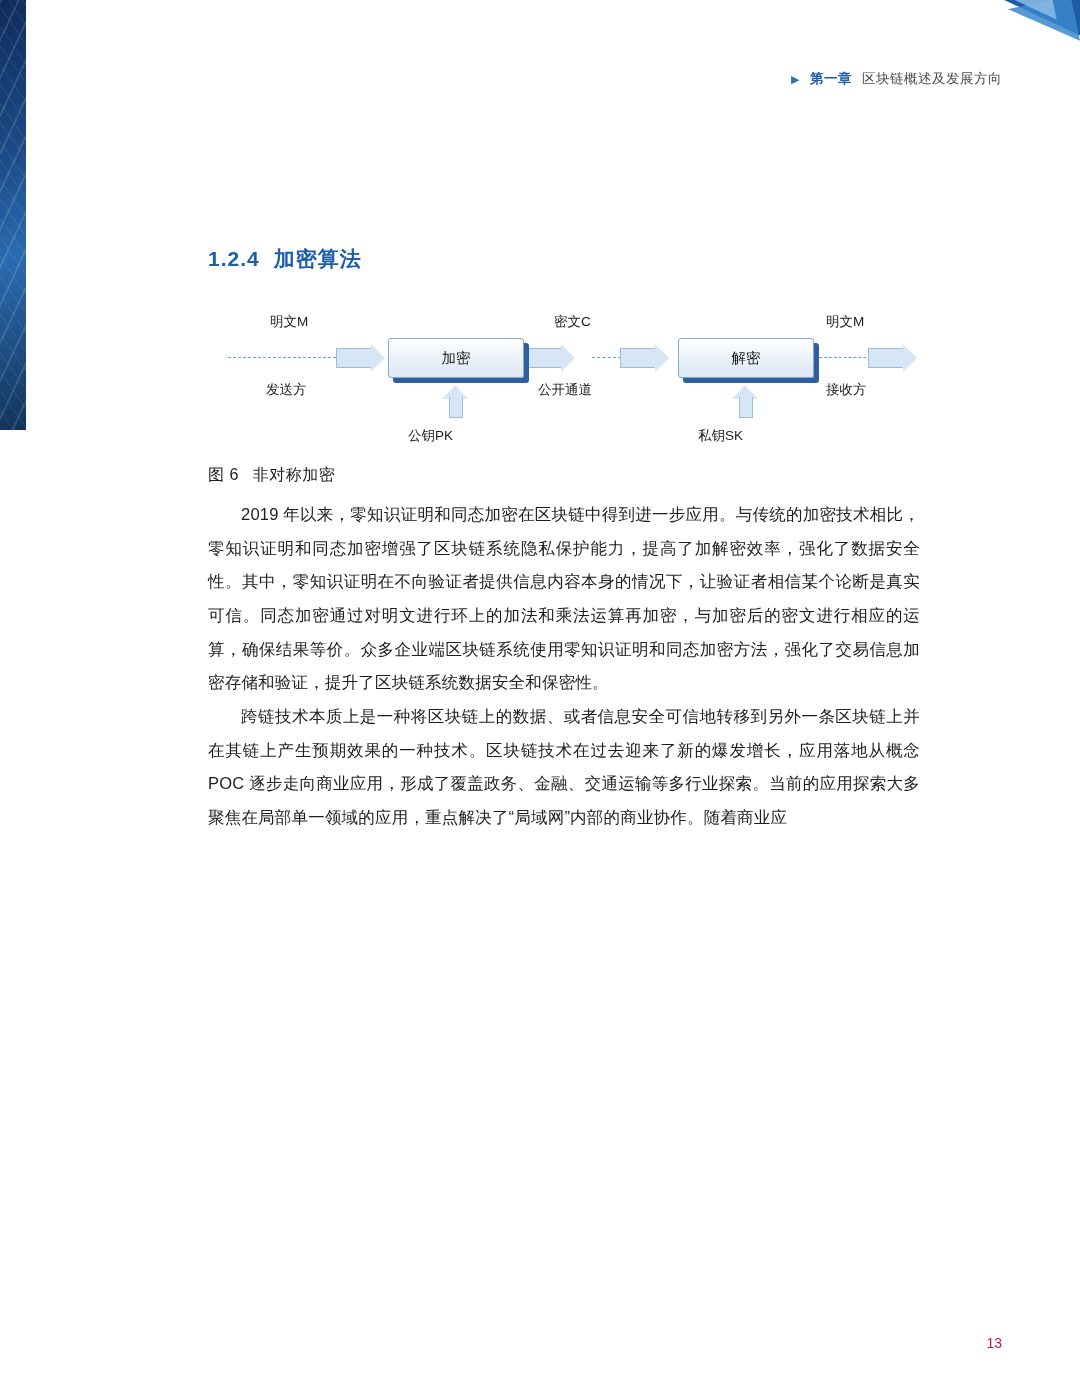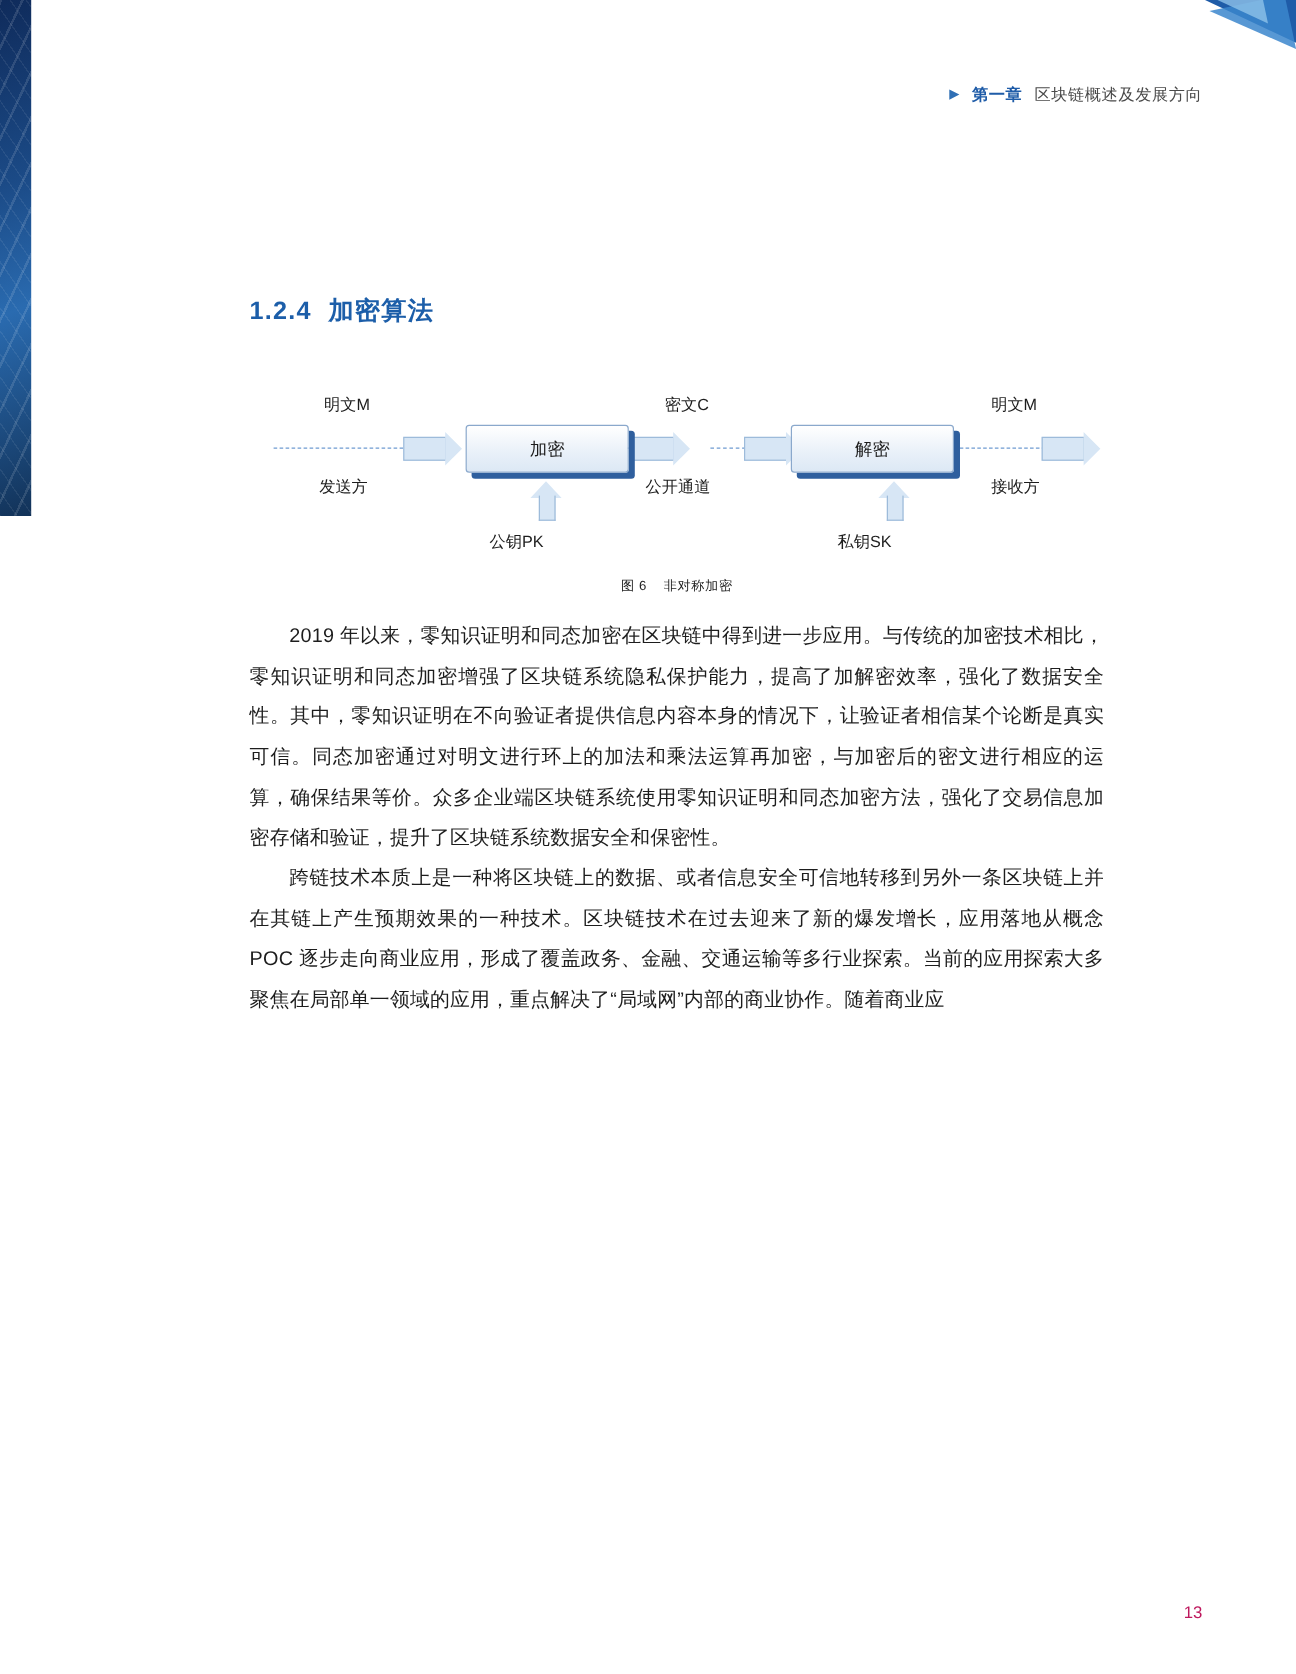--- a/index.html
+++ b/index.html
@@ -108,21 +108,21 @@
     font-size: 21px;
     color: #1c5ea9;
     font-weight: bold;
     margin: 30px 0 8px 0;
     letter-spacing: 1px;
   }
   h2.section .num { margin-right: 14px; }
 
   
   .figure {
-    margin: 56px 0 10px 0;
+    margin: 40px 0 10px 0;
     position: relative;
     height: 175px;
   }
   .fig-canvas {
     position: relative;
     width: 712px;
     height: 150px;
   }
   .lbl {
     position: absolute;
@@ -183,22 +183,21 @@
     width: 0; height: 0;
     border-left: 13px solid transparent;
     border-right: 13px solid transparent;
     border-bottom: 14px solid #d7e6f5;
   }
   .fig-caption {
     position: absolute;
     top: 152px;
     left: 0;
     width: 712px;
-    text-align: center;
-    font-size: 11px;
+    font-size: 16px;
     color: #1d1d1d;
     letter-spacing: .5px;
   }
   .fig-caption .cap-no { margin-right: 14px; }
 
   
   .page-number {
     position: absolute;
     right: 78px;
     bottom: 44px;
@@ -242,21 +241,21 @@
       <div class="dash" style="left:290px; top:44px; width:38px;"></div>
       <div class="dash" style="left:384px; top:44px; width:40px;"></div>
       <div class="dash" style="left:582px; top:44px; width:86px;"></div>
 
       <div class="block-arrow" style="left:128px; top:35px;"></div>
       <div class="block-arrow" style="left:318px; top:35px;"></div>
       <div class="block-arrow" style="left:412px; top:35px;"></div>
       <div class="block-arrow" style="left:660px; top:35px;"></div>
 
       <div class="box" style="left:180px; top:25px;">加密</div>
-      <div class="box" style="left:451px; top:25px;text-align:center;">解密</div>
+      <div class="box" style="left:470px; top:25px;text-align:center;">解密</div>
 
       <div class="lbl" style="left:58px; top:68px;">发送方</div>
       <div class="lbl" style="left:330px; top:68px;">公开通道</div>
       <div class="lbl" style="left:618px; top:68px;">接收方</div>
 
       <div class="up-arrow" style="left:235px; top:72px;">
         <div class="head"></div>
           <div class="stem"></div>
       </div>
       <div class="up-arrow" style="left:525px; top:72px;">

